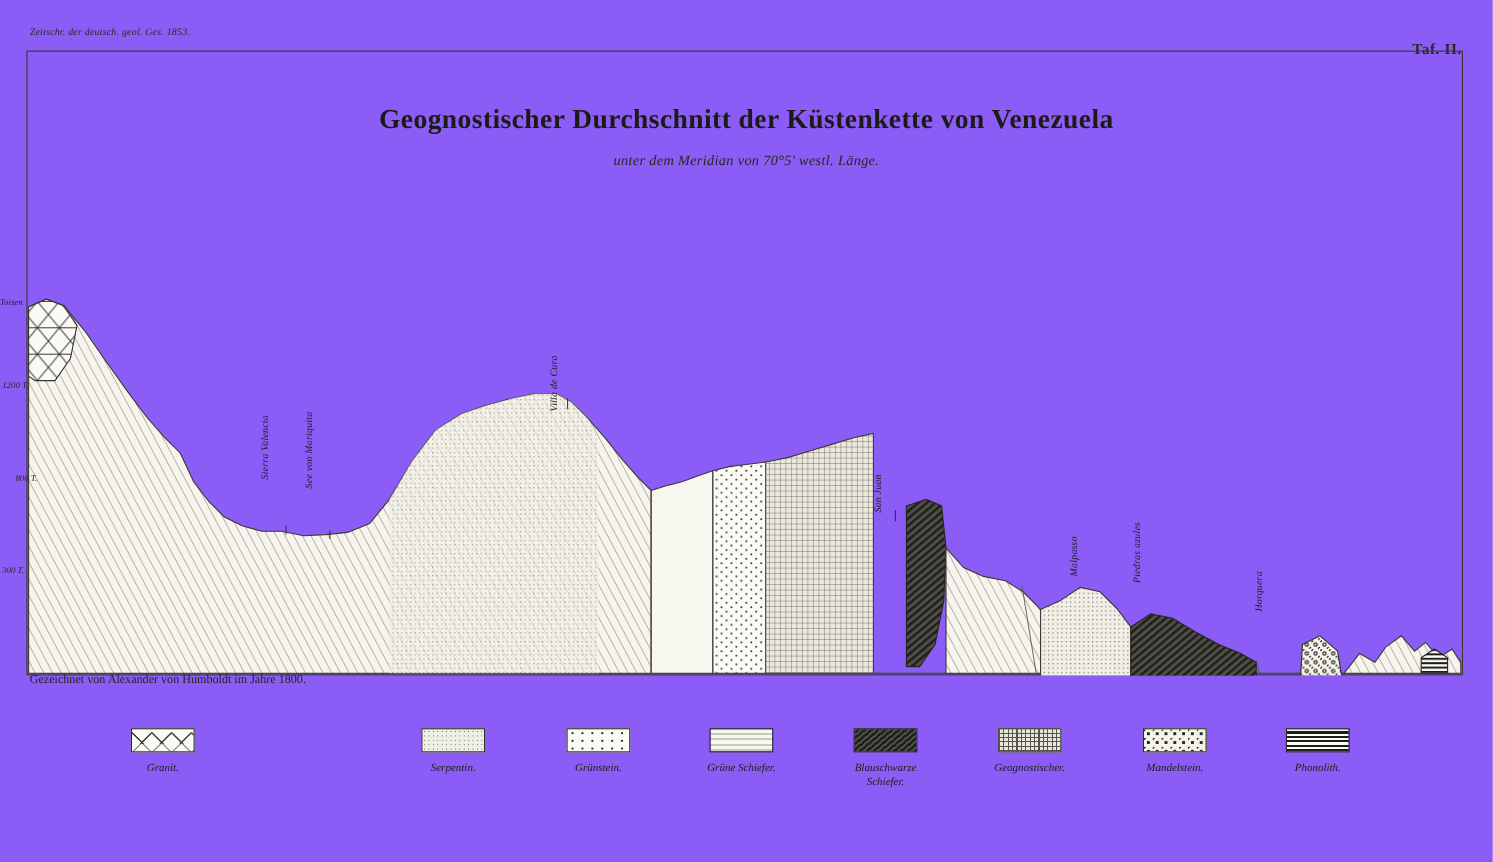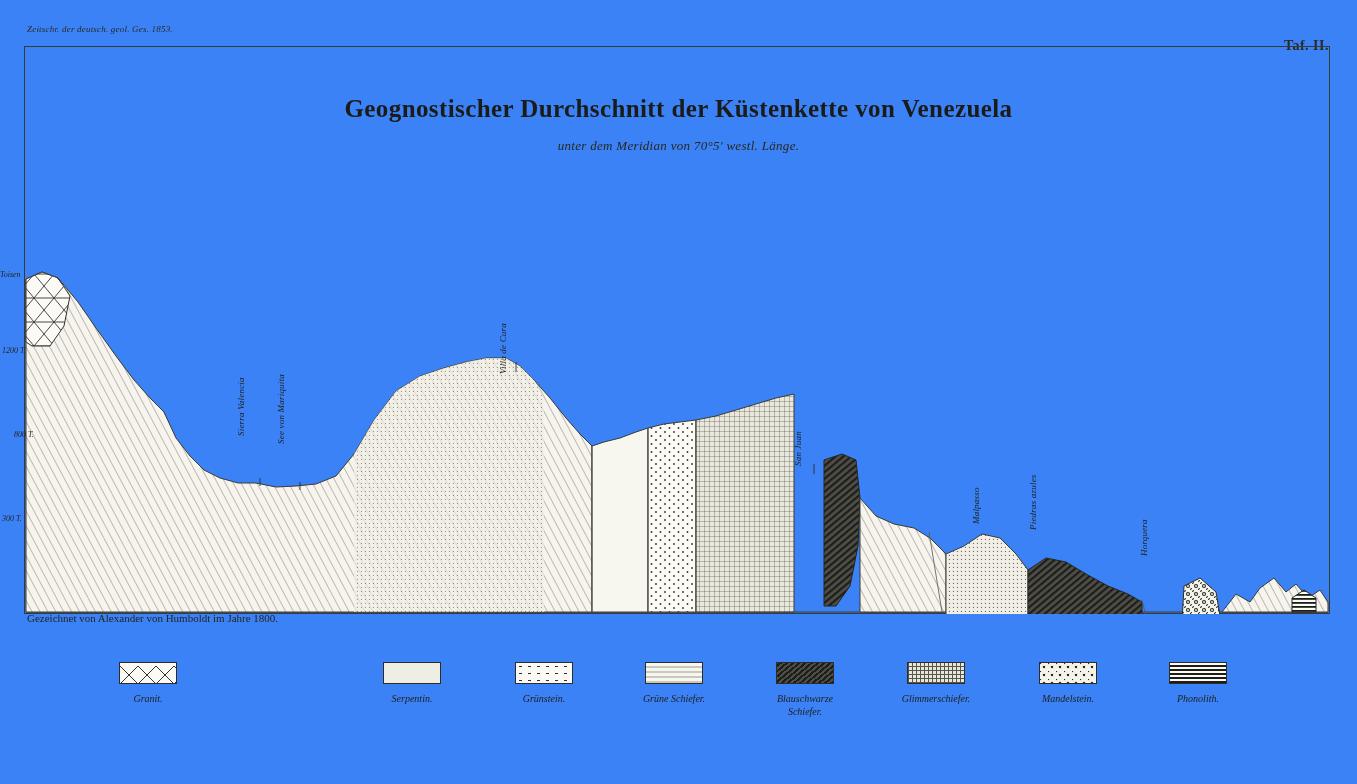--- a/index.html
+++ b/index.html
@@ -3,21 +3,21 @@
 <meta charset="utf-8">
 <style>
   html,body{margin:0;padding:0;background:#fdfdfb;}
   body{
     width:1357px;height:784px;
     font-family:"Liberation Serif", serif;
     color:#1a1a18;
     position:relative;
     overflow:hidden;
   }
-  .sheet{position:absolute;inset:0;background:#3b82f6;}
+  .sheet{position:absolute;inset:0;background:#8b5cf6;}
 
   
   .corner-note{
     position:absolute;
     font-style:italic;
     font-family:"Liberation Serif", serif;
     color:#2b2b26;
     white-space:nowrap;
   }
   #src-note{left:27px;top:24px;font-size:9px;letter-spacing:.2px;}
@@ -296,21 +296,21 @@
 Schiefer.</div>
     </div>
 
     <div class="legend-item" style="left:564px;top:0;">
       <div class="legend-swatch sw-gruene-schiefer"></div>
       <div class="legend-caption">Grüne Schiefer.</div>
     </div>
 
     <div class="legend-item" style="left:826px;top:0;">
       <div class="legend-swatch sw-uebergangskalk"></div>
-      <div class="legend-caption">Glimmerschiefer.</div>
+      <div class="legend-caption">Geognostischer.</div>
     </div>
 
     <div class="legend-item" style="left:958px;top:0;">
       <div class="legend-swatch sw-mandelstein"></div>
       <div class="legend-caption">Mandelstein.</div>
     </div>
 
     <div class="legend-item" style="left:1088px;top:0;">
       <div class="legend-swatch sw-phonolith"></div>
       <div class="legend-caption">Phonolith.</div>

